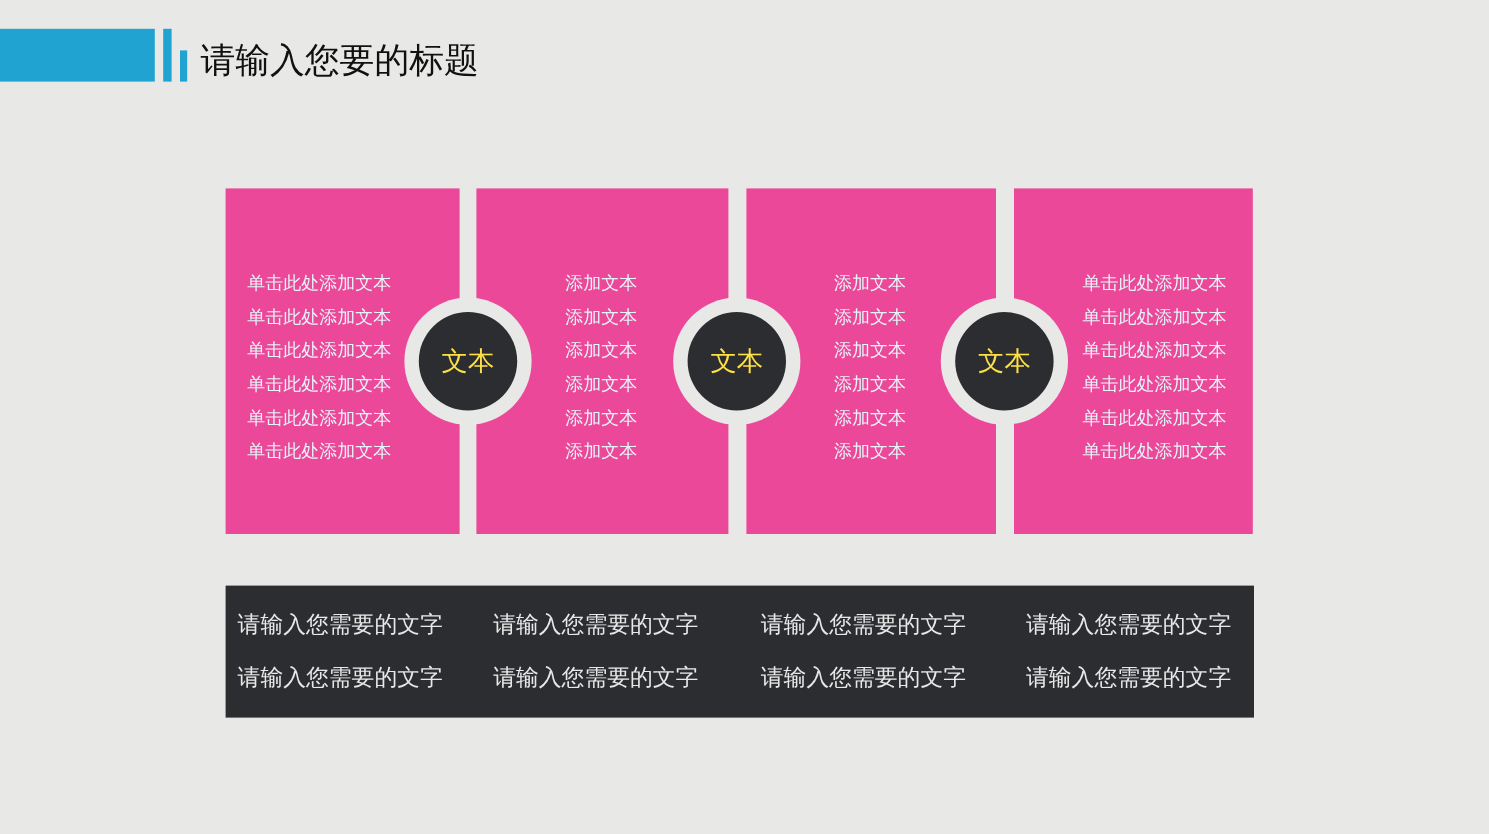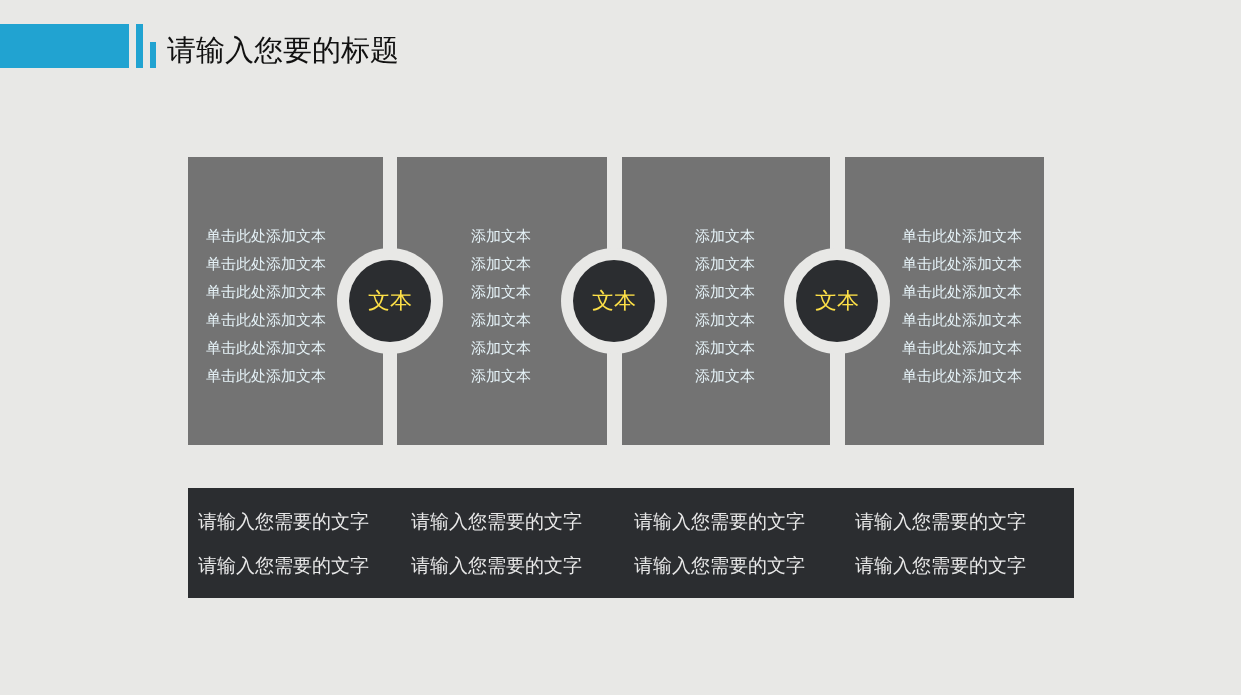--- a/index.html
+++ b/index.html
@@ -2,26 +2,26 @@
 <html><head>
 <meta charset="utf-8">
 <style>
   html,body{margin:0;padding:0;}
   body{width:1241px;height:695px;background:#e8e8e6;position:relative;overflow:hidden;font-family:"DejaVu Sans",sans-serif;}
   .abs{position:absolute;}
   .bar-big{left:0;top:24px;width:129px;height:44px;background:#21a3d1;}
   .bar-thin{left:136px;top:24px;width:7px;height:44px;background:#21a3d1;}
   .bar-short{left:150px;top:42px;width:6px;height:26px;background:#21a3d1;}
   .title{left:167px;top:30px;font-size:29px;color:#111;line-height:40px;white-space:nowrap;}
-  .panel{position:absolute;top:157px;height:288px;background:#737373;}
+  .panel{position:absolute;top:157px;height:288px;background:#ec4899;}
   .lines{position:absolute;top:222px;display:flex;flex-direction:column;}
   .lines span{font-size:15px;line-height:28px;color:#e6f3f8;white-space:nowrap;}
   .ring{position:absolute;width:106px;height:106px;border-radius:50%;background:#e8e8e6;top:248px;}
   .dot{position:absolute;left:12px;top:12px;width:82px;height:82px;border-radius:50%;background:#2b2d30;display:flex;align-items:center;justify-content:center;color:#fde047;font-size:22px;}
-  .darkbox{left:188px;top:488px;width:857px;height:110px;background:#2b2d30;padding-left:29px;}
+  .darkbox{left:188px;top:488px;width:857px;height:110px;background:#2b2d30;}
   .dt{position:absolute;font-size:19px;color:#e8e8e8;white-space:nowrap;line-height:24px;}
 </style>
 </head>
 <body>
 
 <div class="abs bar-big"></div>
 <div class="abs bar-thin"></div>
 <div class="abs bar-short"></div>
 <div class="abs title">请输入您要的标题</div>
 

